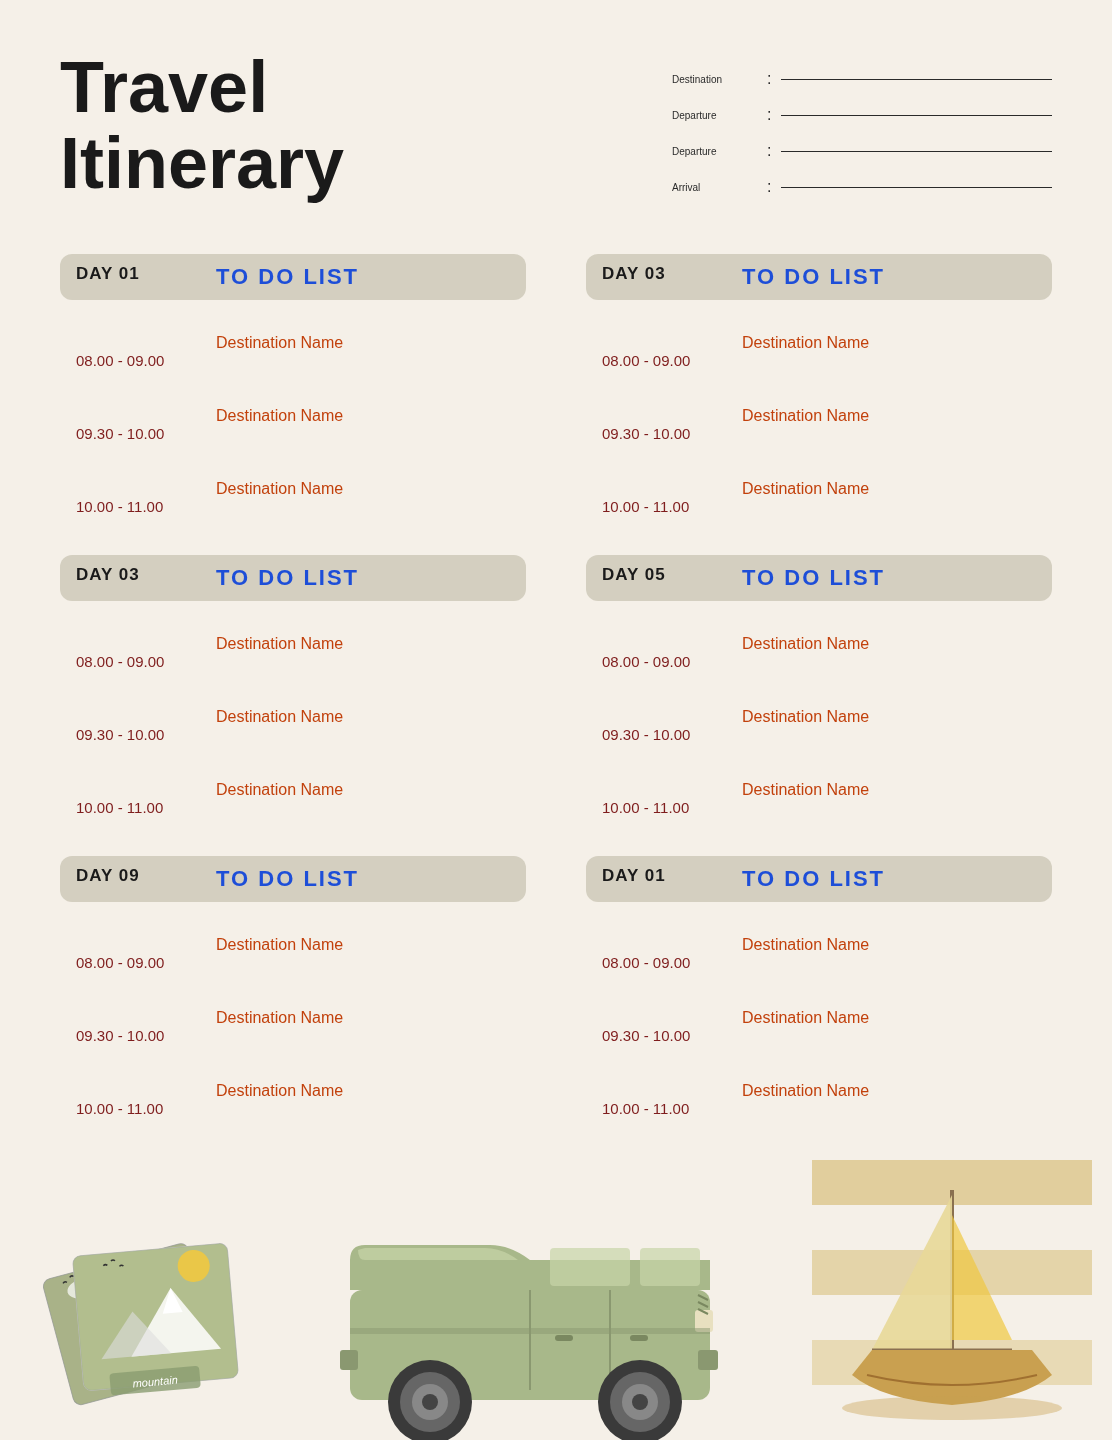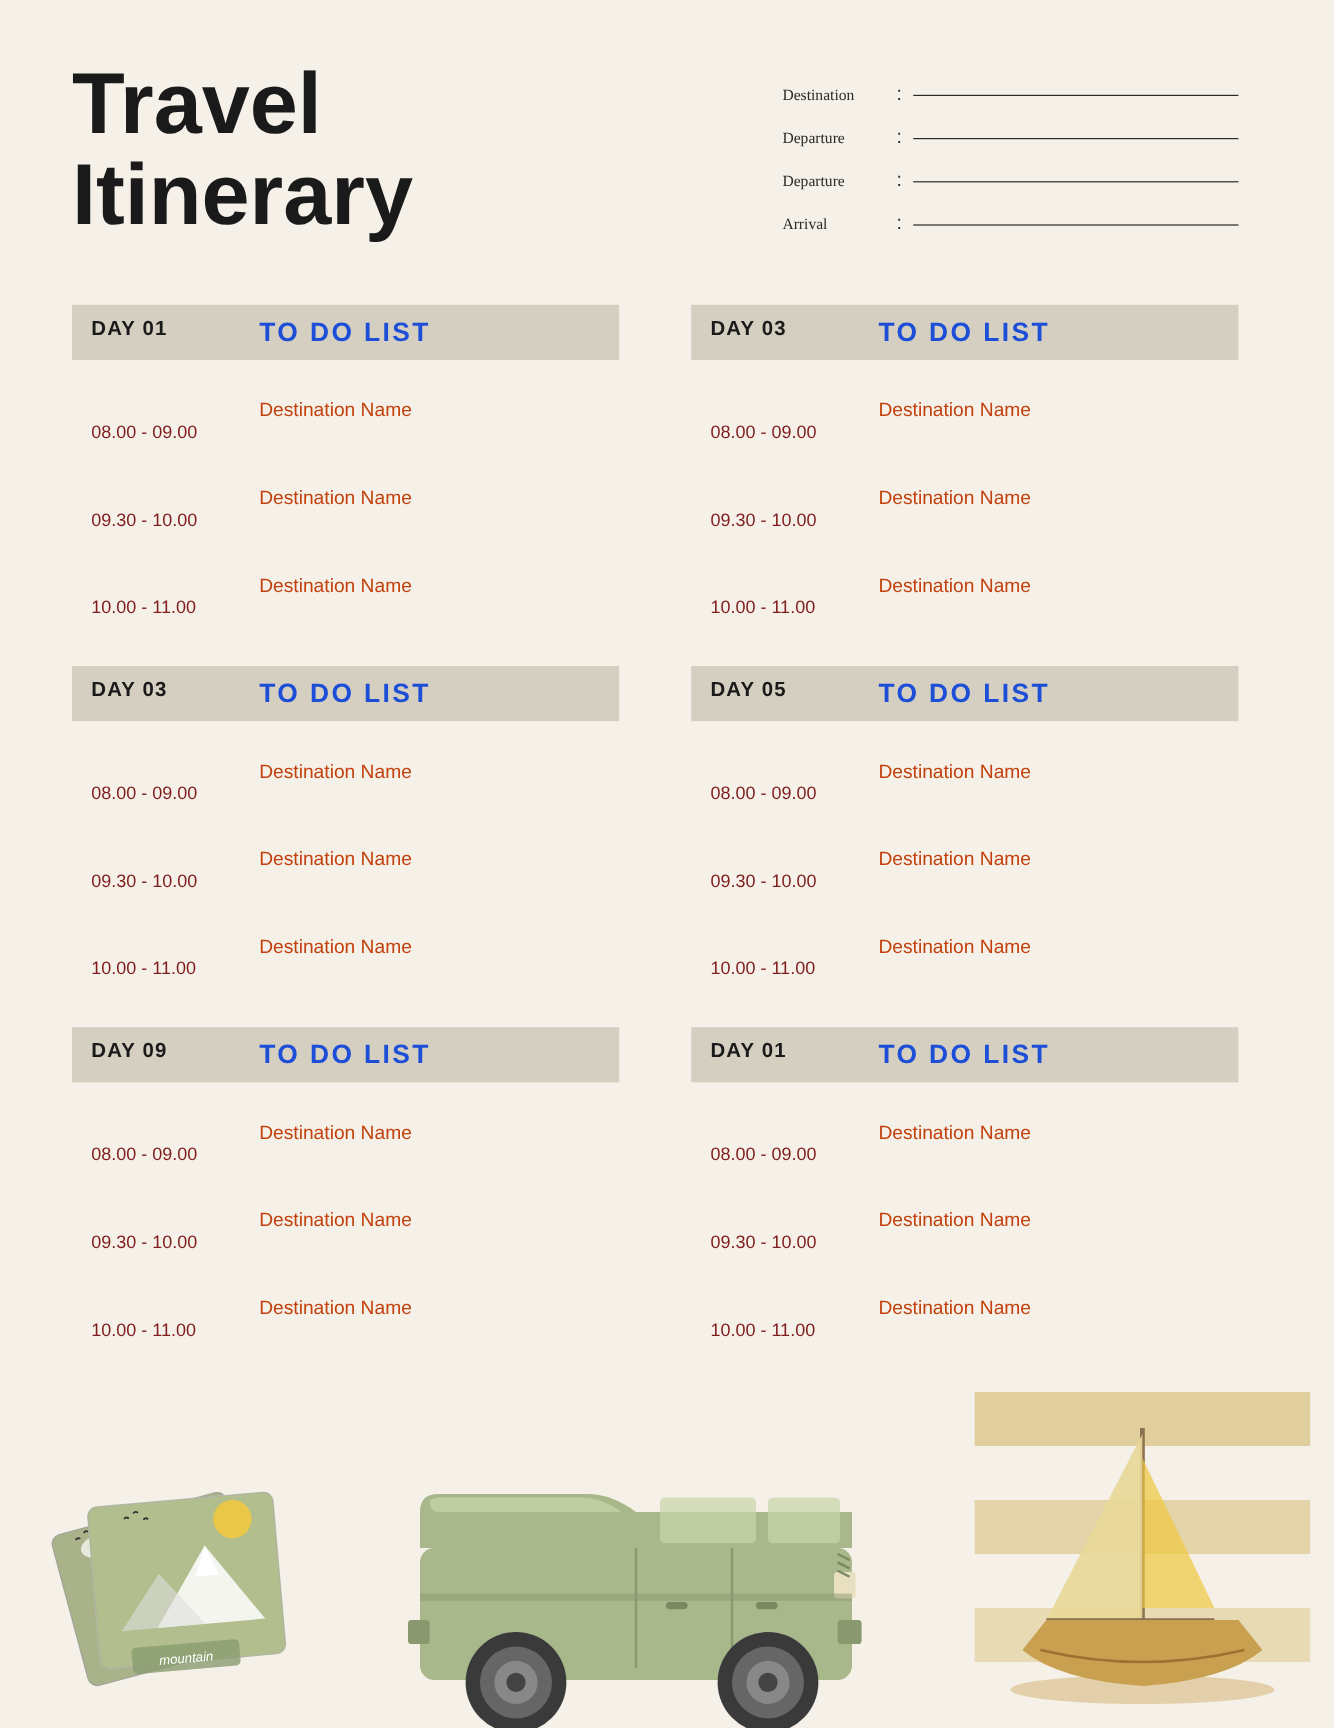--- a/index.html
+++ b/index.html
@@ -10,21 +10,21 @@
       width: 1112px;
       min-height: 1440px;
       position: relative;
       overflow-x: hidden;
     }
 
     .page {
       background: #f5f0e8;
       width: 1112px;
       min-height: 1440px;
-      padding: 50px 80px 30px 60px;
+      padding: 50px 60px 30px 60px;
       position: relative;
     }
 
     
     .header {
       display: flex;
       justify-content: space-between;
       align-items: flex-start;
       margin-bottom: 40px;
     }
@@ -50,23 +50,22 @@
     .info-row {
       display: flex;
       align-items: center;
       margin-bottom: 18px;
       font-size: 16px;
       color: #2a2a2a;
     }
 
     .info-label {
       width: 95px;
-      font-size: 13px;
+      font-size: 10px;
       color: #2a2a2a;
-      font-family: Liberation Serif, serif;
     }
 
     .info-colon {
       margin-right: 10px;
       color: #2a2a2a;
     }
 
     .info-line {
       flex: 1;
       border-bottom: 1.5px solid #2a2a2a;
@@ -84,21 +83,21 @@
     .day-block {
       margin-bottom: 30px;
     }
 
     .day-header {
       display: grid;
       grid-template-columns: 140px 1fr;
       background: #d4cfc0;
       padding: 10px 16px;
       margin-bottom: 6px;
-      border-radius: 0;
+      border-radius: 12px;
     }
 
     .day-label {
       font-size: 17px;
       font-weight: 700;
       color: #1a1a1a;
       letter-spacing: 1px;
     }
 
     .todo-label {

